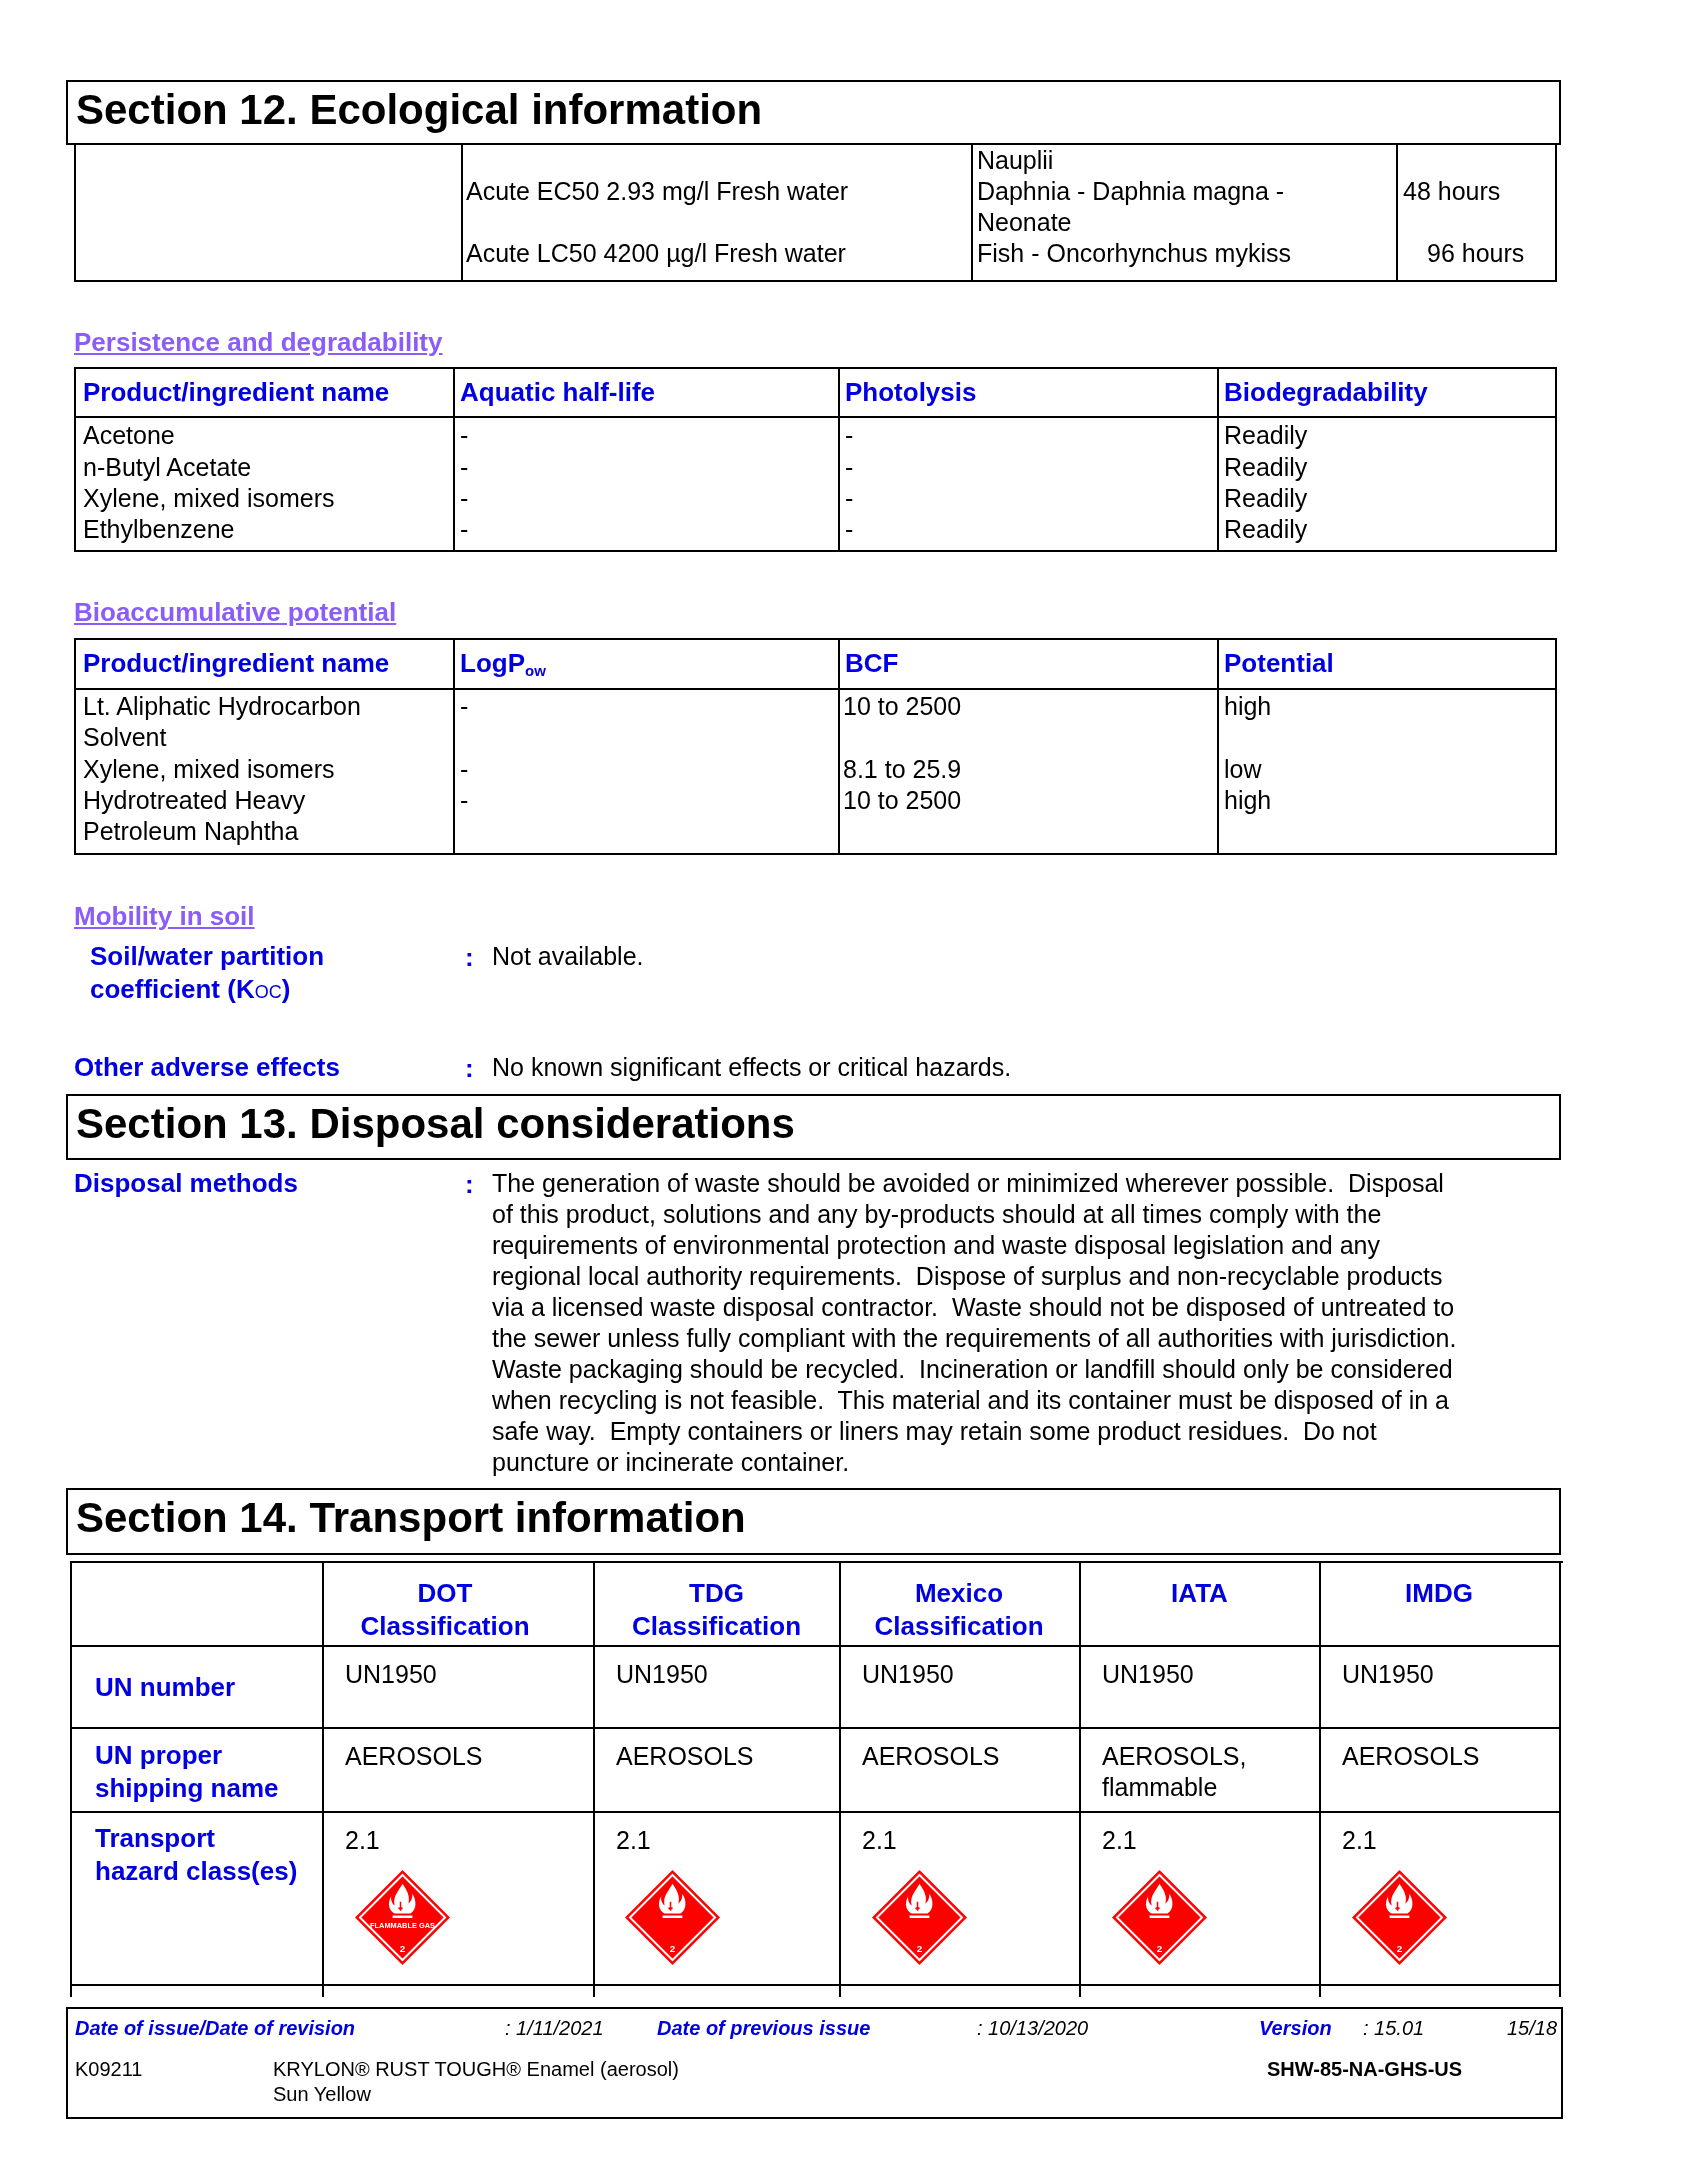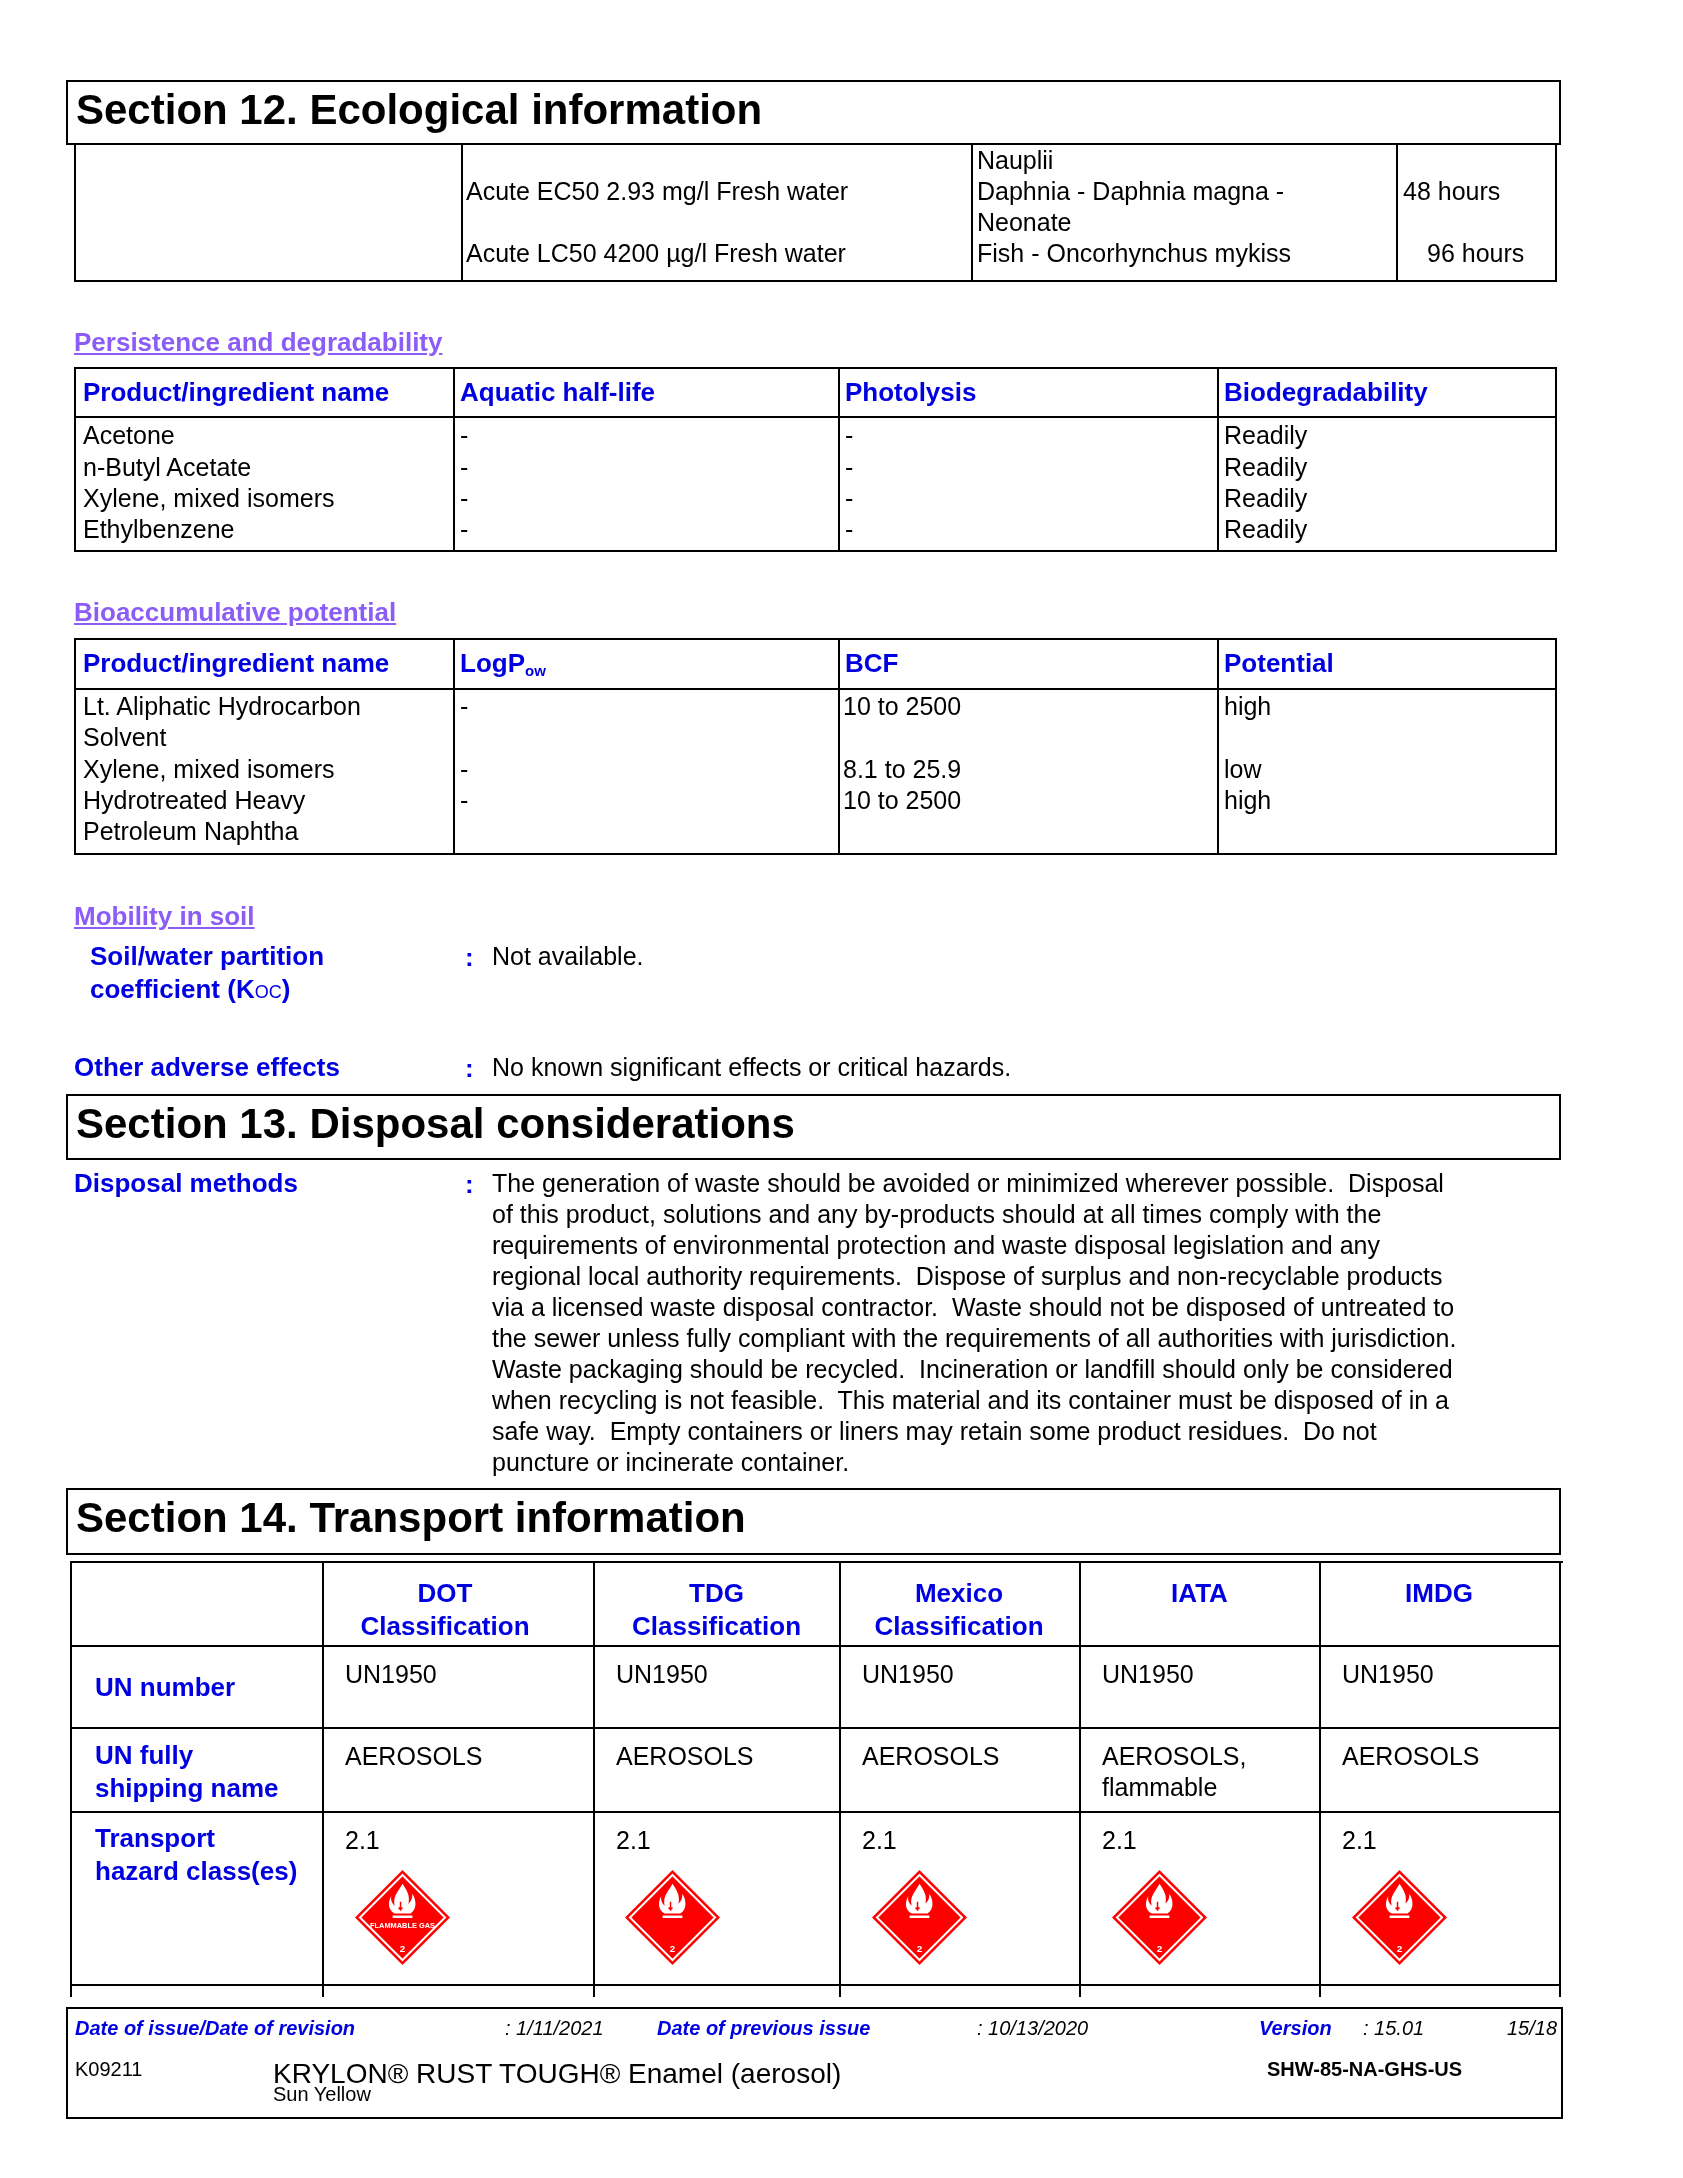--- a/index.html
+++ b/index.html
@@ -140,21 +140,21 @@
   <div class="vline" style="left:767px;"></div>
   <div class="vline" style="left:1007px;"></div>
   <div class="vline" style="left:1247px;"></div>
   <div class="vline" style="left:1487px;"></div>
   <div class="hline" style="top:82px;right:4px;"></div>
   <div class="hline" style="top:164px;right:4px;"></div>
   <div class="hline" style="top:248px;right:4px;"></div>
   <div class="hline" style="top:421px;right:4px;"></div>
   <div id="transport-content">
       <div class="lbl" style="left: 23px; top: 108px; white-space: pre-line;">UN number</div>
-      <div class="lbl" style="left: 23px; top: 176px; white-space: pre-line;">UN fully
+      <div class="lbl" style="left: 23px; top: 176px; white-space: pre-line;">UN proper
 shipping name</div>
       <div class="lbl" style="left: 23px; top: 259px; white-space: pre-line;">Transport
 hazard class(es)</div>
       <div class="th tcenter" style="left: 250px; width: 246px; top: 14px;">
         <div>DOT</div>
         <div>Classification</div>
       </div>
       <div class="cell" style="left: 273px; top: 96px;">UN1950</div>
       <div class="cell" style="left: 273px; top: 178px;">AEROSOLS</div>
       <div class="cell" style="left: 273px; top: 262px;">2.1</div>
@@ -233,17 +233,17 @@
 
 <div class="abs" style="left:66px;top:2007px;width:1497px;height:112px;border:2.5px solid #000;box-sizing:border-box;">
   <div class="abs footer-lbl" style="left:7px;top:8px;">Date of issue/Date of revision</div>
   <div class="abs footer-it" style="left:437px;top:8px;">: 1/11/2021</div>
   <div class="abs footer-lbl" style="left:589px;top:8px;">Date of previous issue</div>
   <div class="abs footer-it" style="left:909px;top:8px;">: 10/13/2020</div>
   <div class="abs footer-lbl" style="left:1191px;top:8px;">Version</div>
   <div class="abs footer-it" style="left:1295px;top:8px;">: 15.01</div>
   <div class="abs footer-it" style="left:1439px;top:8px;">15/18</div>
   <div class="abs" style="left:7px;top:49px;font-size:20px;">K09211</div>
-  <div class="abs" style="left:205px;top:49px;font-size:28px;">KRYLON® RUST TOUGH® Enamel (aerosol)</div>
+  <div class="abs" style="left:205px;top:49px;font-size:20px;">KRYLON® RUST TOUGH® Enamel (aerosol)</div>
   <div class="abs" style="left:205px;top:74px;font-size:20px;">Sun Yellow</div>
   <div class="abs" style="left:1199px;top:49px;font-size:20px;font-weight:bold;">SHW-85-NA-GHS-US</div>
 </div>
 
 
 </body></html>

